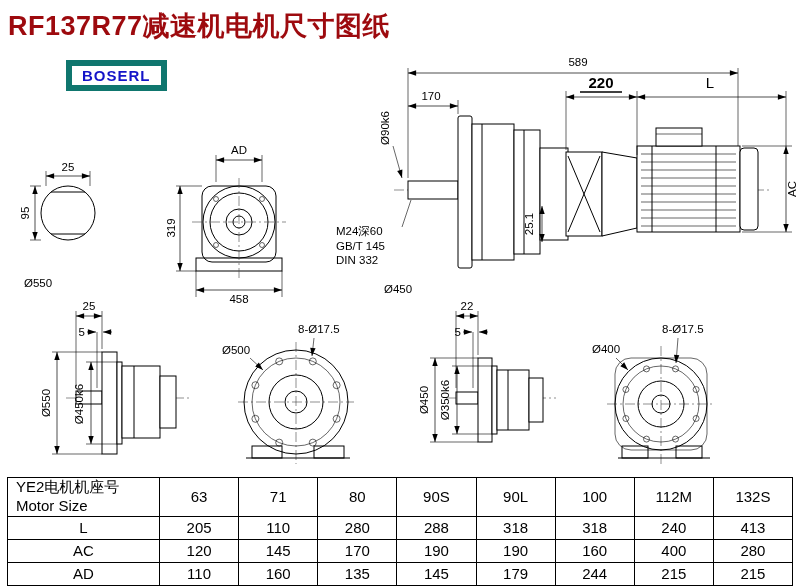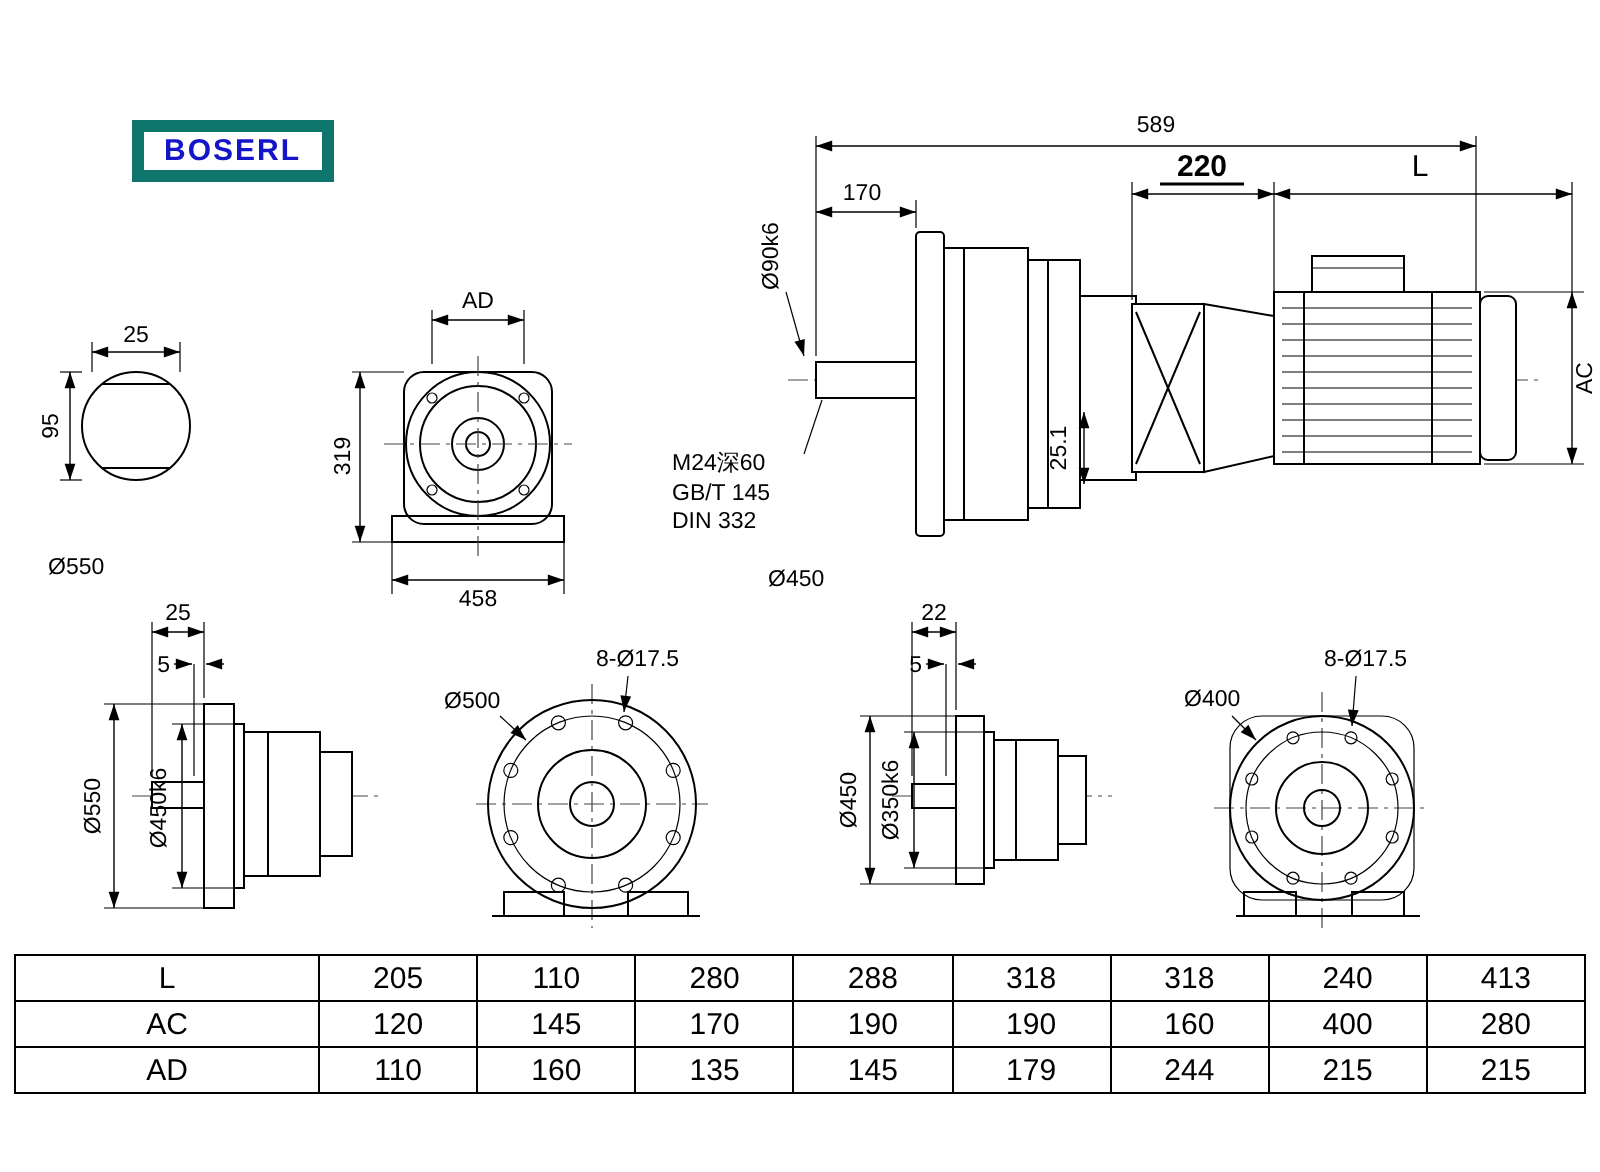--- a/index.html
+++ b/index.html
@@ -31,20 +31,21 @@
   .size-table .name-col { text-align:left; padding-left:8px; }
   .size-table tr { height:23px; }
   .size-table tr.hdr { height:38px; }
   .cn,.en { display:block; line-height:1.25; }
 </style>
 </head>
 <body>
 
 <div class="page">
 
+  <div class="title">RF137R77减速机电机尺寸图纸</div>
   <div class="logo">BOSERL</div>
 
   <svg class="drawing" width="800" height="472" viewBox="0 0 800 472">
     <defs>
       <pattern id="hatch" width="5" height="5" patternUnits="userSpaceOnUse" patternTransform="rotate(45)">
         <rect width="5" height="5" fill="#fff"></rect>
         <line x1="0" y1="0" x2="0" y2="5" stroke="#000" stroke-width="1.4"></line>
       </pattern>
       <marker id="ar" viewBox="0 0 10 10" refX="9.5" refY="5" markerWidth="9" markerHeight="9" orient="auto-start-reverse" markerUnits="userSpaceOnUse">
         <path d="M0.5,2 L9.5,5 L0.5,8 Z" fill="#000"></path>
@@ -317,20 +318,34 @@
       <col>
         <col>
         <col>
         <col>
         <col>
         <col>
         <col>
         <col>
     </colgroup>
     <tbody>
+      <tr class="hdr">
+        <th class="name-col">
+          <span class="cn">YE2电机机座号</span>
+          <span class="en">Motor Size</span>
+        </th>
+        <th>63</th>
+        <th>71</th>
+        <th>80</th>
+        <th>90S</th>
+        <th>90L</th>
+        <th>100</th>
+        <th>112M</th>
+        <th>132S</th>
+      </tr>
       <tr>
         <th>L</th>
         <td>205</td>
         <td>110</td>
         <td>280</td>
         <td>288</td>
         <td>318</td>
         <td>318</td>
         <td>240</td>
         <td>413</td>

